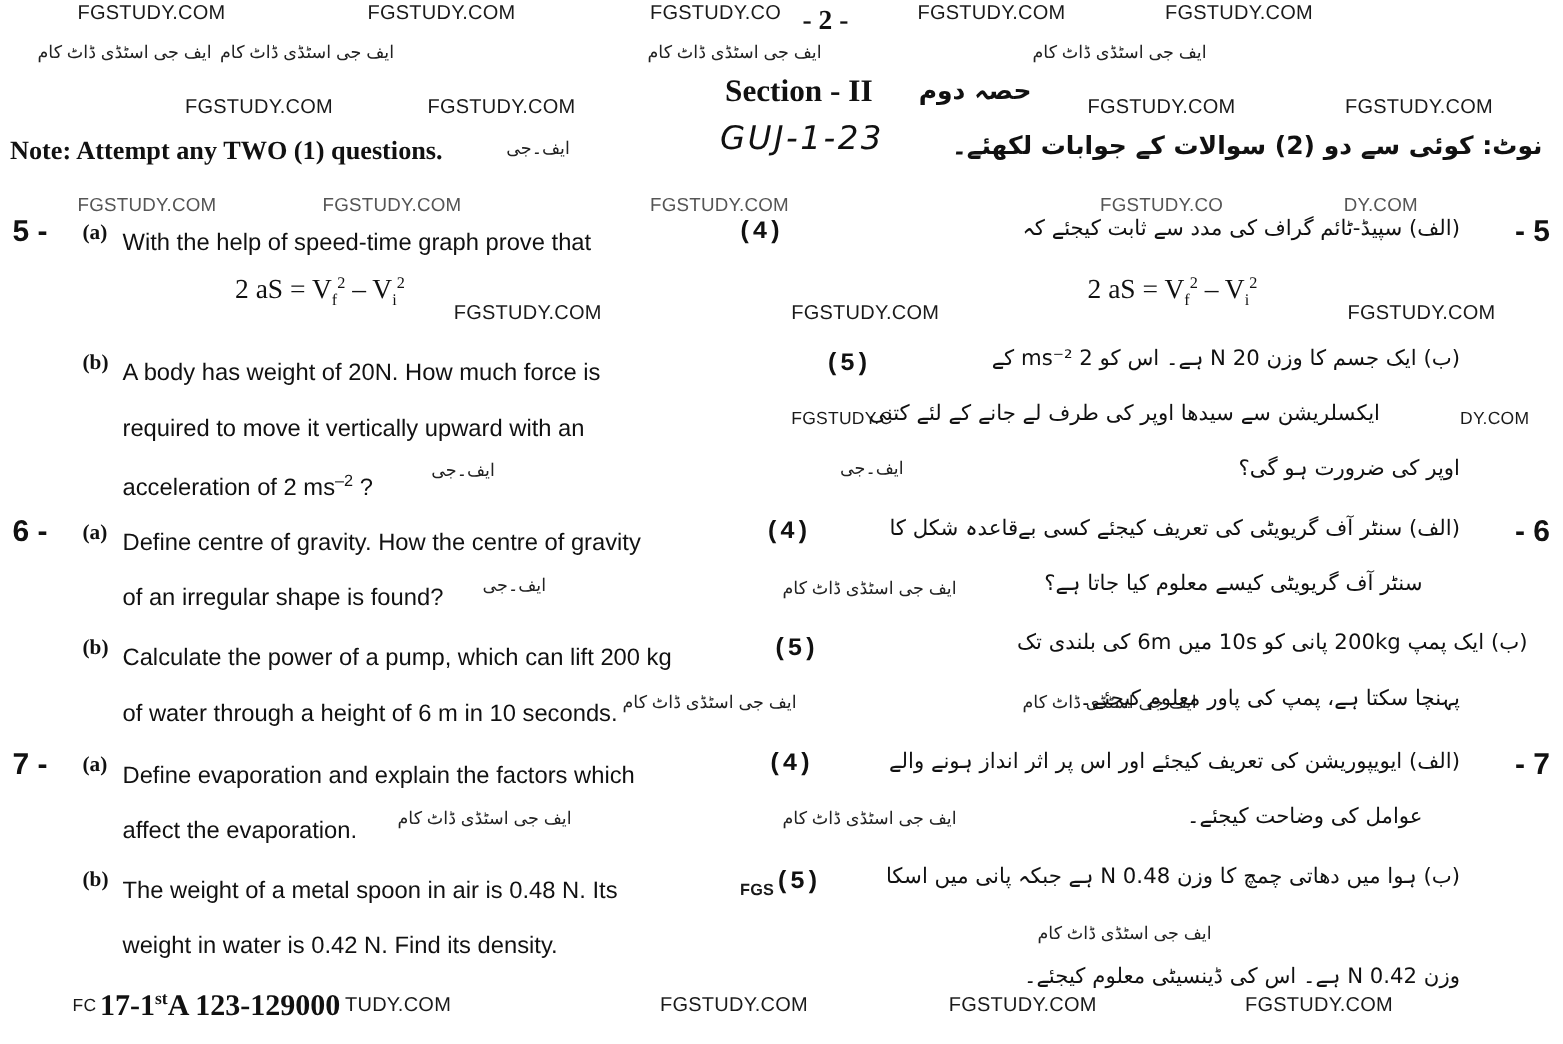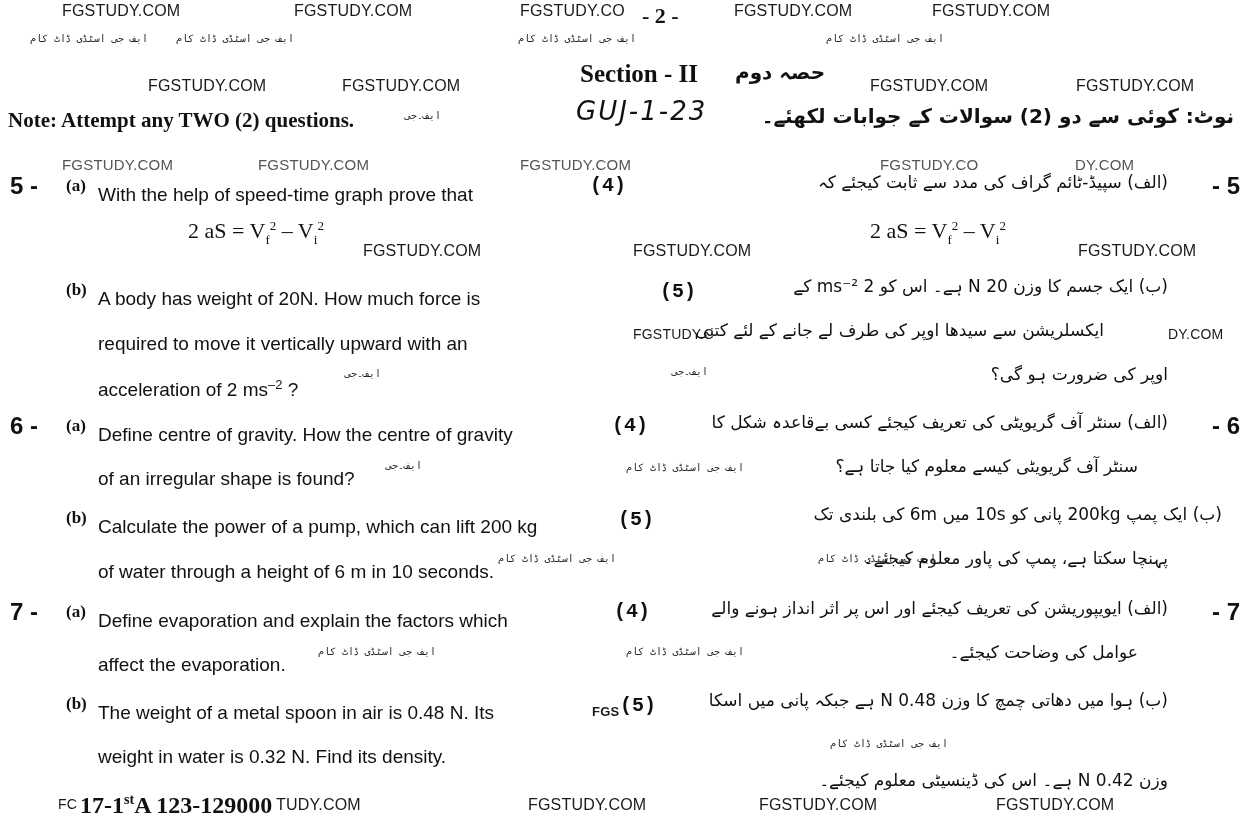--- a/index.html
+++ b/index.html
@@ -1,20 +1,20 @@
 <!DOCTYPE html>
 <html><head>
 <meta charset="utf-8">
 <style>
   html, body { margin:0; padding:0; background:#ffffff; }
   body { width:1250px; height:835px; position:relative; overflow:hidden; color:#111; font-family:"Liberation Sans", sans-serif; }
   .abs { position:absolute; white-space:nowrap; }
   .wm { font-family:"Liberation Sans", sans-serif; font-size:16px; color:#1a1a1a; letter-spacing:0.2px; }
   .wm-faint { color:#555; font-size:15px; }
-  .urdu-wm { font-family:Liberation Mono, monospace; font-size:10px; color:#222; direction:rtl; }
+  .urdu-wm { font-family:Liberation Sans, sans-serif; font-size:14px; color:#222; direction:rtl; }
   .serif-b { font-family:"Liberation Serif", serif; font-weight:bold; }
   .qnum { font-family:"Liberation Sans", sans-serif; font-weight:bold; font-size:24px; }
   .sub { font-family:"Liberation Serif", serif; font-weight:bold; font-size:17px; }
   .etext { font-family:"Liberation Sans", sans-serif; font-size:19px; color:#111;margin-top:11px; }
   .utext { font-family:"DejaVu Sans", sans-serif; font-size:17px; color:#111; direction:rtl; }
   .marks { font-family:"Liberation Mono", monospace; font-weight:bold; font-size:20px; }
   .eq { font-family:"Liberation Serif", serif; font-size:22px; }
   .eq sup { font-size:13px; }
   .eq sub { font-size:13px; }
   .hand { font-family:"DejaVu Sans", sans-serif; font-size:26px; color:#111; font-style:italic; letter-spacing:2px; }
@@ -36,21 +36,21 @@
 <div class="abs urdu-wm" style="left:518px;top:33px;">ایف جی اسٹڈی ڈاٹ کام</div>
 <div class="abs urdu-wm" style="left:826px;top:33px;">ایف جی اسٹڈی ڈاٹ کام</div>
 
 <div class="abs wm" style="left:148px;top:77px;">FGSTUDY.COM</div>
 <div class="abs wm" style="left:342px;top:77px;">FGSTUDY.COM</div>
 <div class="abs serif-b" style="left:580px;top:60px;font-size:25px;">Section - II</div>
 <div class="abs utext" style="left:735px;top:60px;font-size:20px;font-weight:bold;">حصہ دوم</div>
 <div class="abs wm" style="left:870px;top:77px;">FGSTUDY.COM</div>
 <div class="abs wm" style="left:1076px;top:77px;">FGSTUDY.COM</div>
 
-<div class="abs serif-b" style="left:8px;top:108px;font-size:21px;">Note:  Attempt any TWO (2)  questions.</div>
+<div class="abs serif-b" style="left:8px;top:108px;font-size:21px;">Note:  Attempt any TWO (1)  questions.</div>
 <div class="abs urdu-wm" style="left:405px;top:110px;">ایف۔جی</div>
 <div class="abs hand" style="left:576px;top:96px;">GUJ-1-23</div>
 <div class="abs utext" style="right:16px;top:104px;font-size:20px;font-weight:bold;">نوٹ:  کوئی سے دو (2) سوالات کے جوابات لکھئے۔</div>
 
 <div class="abs wm wm-faint" style="left:62px;top:156px;">FGSTUDY.COM</div>
 <div class="abs wm wm-faint" style="left:258px;top:156px;">FGSTUDY.COM</div>
 <div class="abs wm wm-faint" style="left:520px;top:156px;">FGSTUDY.COM</div>
 <div class="abs wm wm-faint" style="left:880px;top:156px;">FGSTUDY.CO</div>
 <div class="abs wm wm-faint" style="left:1075px;top:156px;">DY.COM</div>
 
@@ -106,21 +106,21 @@
 <div class="abs etext" style="left:98px;top:643px;">affect the evaporation.</div>
 <div class="abs urdu-wm" style="left:318px;top:646px;">ایف جی اسٹڈی ڈاٹ کام</div>
 <div class="abs marks" style="left:614px;top:600px;">(4)</div>
 <div class="abs utext" style="right:82px;top:598px;"><span>(الف)</span> <span>ایویپوریشن کی تعریف کیجئے اور اس پر اثر انداز ہونے والے</span></div>
 <div class="abs qnum" style="right:10px;top:598px;">- 7</div>
 <div class="abs urdu-wm" style="left:626px;top:646px;">ایف جی اسٹڈی ڈاٹ کام</div>
 <div class="abs utext" style="right:112px;top:642px;">عوامل کی وضاحت کیجئے۔</div>
 
 <div class="abs sub" style="left:66px;top:694px;">(b)</div>
 <div class="abs etext" style="left:98px;top:691px;">The weight of a metal spoon in air is 0.48 N. Its</div>
-<div class="abs etext" style="left:98px;top:735px;">weight in water is 0.32 N. Find its density.</div>
+<div class="abs etext" style="left:98px;top:735px;">weight in water is 0.42 N. Find its density.</div>
 <div class="abs wm" style="left:592px;top:704px;font-size:13px;font-weight:bold;">FGS</div>
 <div class="abs marks" style="left:620px;top:694px;">(5)</div>
 <div class="abs utext" style="right:82px;top:690px;"><span>(ب)</span> <span>ہوا میں دھاتی چمچ کا وزن 0.48 N ہے جبکہ پانی میں اسکا</span></div>
 <div class="abs urdu-wm" style="left:830px;top:738px;">ایف جی اسٹڈی ڈاٹ کام</div>
 <div class="abs utext" style="right:82px;top:734px;margin-top:36px;">وزن 0.42 N ہے۔ اس کی ڈینسیٹی معلوم کیجئے۔</div>
 
 <div class="abs wm" style="left:58px;top:796px;font-size:14px;">FC</div>
 <div class="abs footer-code" style="left:80px;top:792px;"><span>17-1</span><sup>st</sup><span>A 123-129000</span></div>
 <div class="abs wm" style="left:276px;top:796px;">TUDY.COM</div>
 <div class="abs wm" style="left:528px;top:796px;">FGSTUDY.COM</div>

